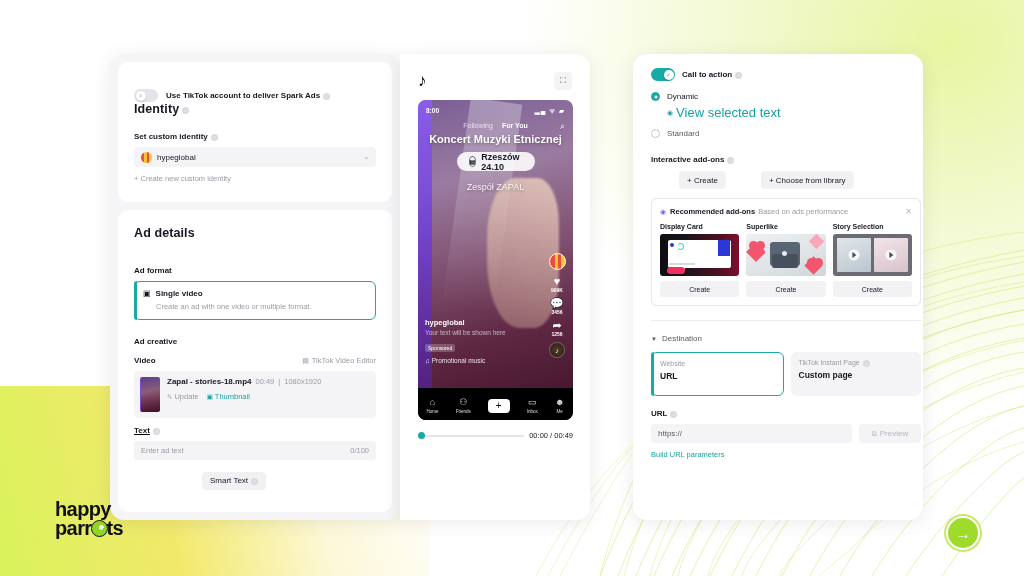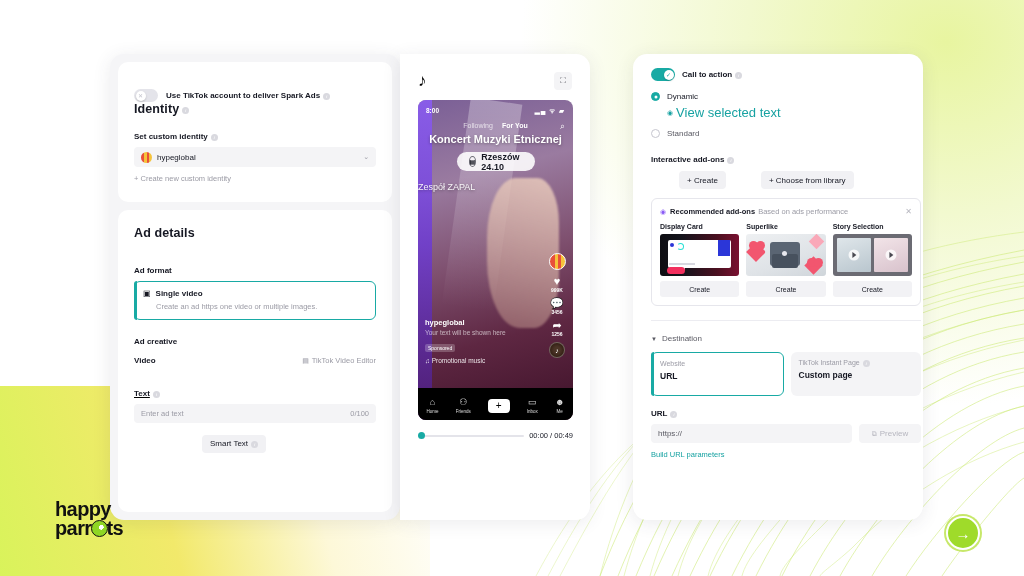--- a/index.html
+++ b/index.html
@@ -169,21 +169,21 @@
     position: absolute; top: 52px; left: 50%; transform: translateX(-50%);
     background: rgba(255,255,255,.88); border-radius: 11px;
     height: 19px; display: flex; align-items: center; gap: 5px; padding: 0 12px;
     font-size: 9px; font-weight: bold; color: #161823;
   }
   .p-pill .ic {
     width: 11px; height: 11px; border-radius: 50%; border: 1px solid #6f6f78;
     display:flex; align-items:center; justify-content:center; font-size:6px;
   }
   .p-subline {
-    position: absolute; top: 82px; left: 0; right: 0; text-align: left;
+    position: absolute; top: 82px; left: 0; right: 0; text-align: center;
     color: rgba(255,255,255,.93); font-size: 9px; text-shadow: 0 1px 3px rgba(0,0,0,.35);
   }
 
   
   .p-rail { position: absolute; right: 4px; bottom: 62px; width: 24px; text-align: center; color:#fff; }
   .p-rail .item { margin-bottom: 5px; }
   .p-rail .gl { font-size: 11px; line-height: 11px; display:block; }
   .p-rail .ct { font-size: 5px; font-weight: bold; display:block; }
   .p-rail .prof {
     width: 17px; height: 17px; border-radius: 50%; margin: 0 auto 6px auto;
@@ -367,35 +367,56 @@
     <div style="padding:16px 16px 0 16px;">
       <div class="sec-title">Ad details</div>
 
       <div class="lbl" style="margin-top:26px;">Ad format</div>
 
       <div class="fmt-card" style="margin-top:6px;">
         <div class="row">
           <span style="font-size:8px;color:#161823;margin-right:5px;">▣</span>
           <span class="lbl">Single video</span>
         </div>
-        <div class="muted" style="margin-top:4px;margin-left:13px;">Create an ad https one video or multiple images.</div>
+        <div class="muted" style="margin-top:4px;margin-left:13px;">Create an ad with one video or multiple format.</div>
       </div>
 
       <div class="lbl" style="margin-top:17px;">Ad creative</div>
 
       <div class="row" style="margin-top:10px;">
         <span class="lbl">Video</span>
         <span style="margin-left:auto;display:flex;align-items:center;gap:3px;">
           <span style="font-size:7px;color:#9b9ba5;">▤</span>
           <span class="muted">TikTok Video Editor</span>
         </span>
       </div>
 
-
-      <div class="row" style="margin-top:24px;text-decoration:underline;">
+      <div class="creative-row" style="margin-top:6px;">
+        <div class="vid-thumb"></div>
+        <div style="flex:1;">
+          <div class="row" style="gap:4px;">
+            <span class="lbl">Zapal - stories-18.mp4</span>
+            <span class="muted">00:49</span>
+            <span class="muted">|</span>
+            <span class="muted">1080x1920</span>
+          </div>
+          <div class="row" style="gap:8px;margin-top:6px;">
+            <span style="display:flex;align-items:center;gap:2px;">
+              <span style="font-size:6.5px;color:#9b9ba5;">✎</span>
+              <span class="muted">Update</span>
+            </span>
+            <span style="display:flex;align-items:center;gap:2px;">
+              <span style="font-size:6.5px;color:#17a2a2;">▣</span>
+              <span class="teal" style="font-size:7.5px;">Thumbnail</span>
+            </span>
+          </div>
+        </div>
+      </div>
+
+      <div class="row" style="margin-top:8px;text-decoration:underline;">
         <span class="lbl">Text</span>
         <span class="info-i"></span>
       </div>
 
       <div class="input-box" style="margin-top:6px;">
         <span class="muted">Enter ad text</span>
         <span class="muted" style="margin-left:auto;">0/100</span>
       </div>
 
       <div style="margin-top:9px;padding-left:40px;">

